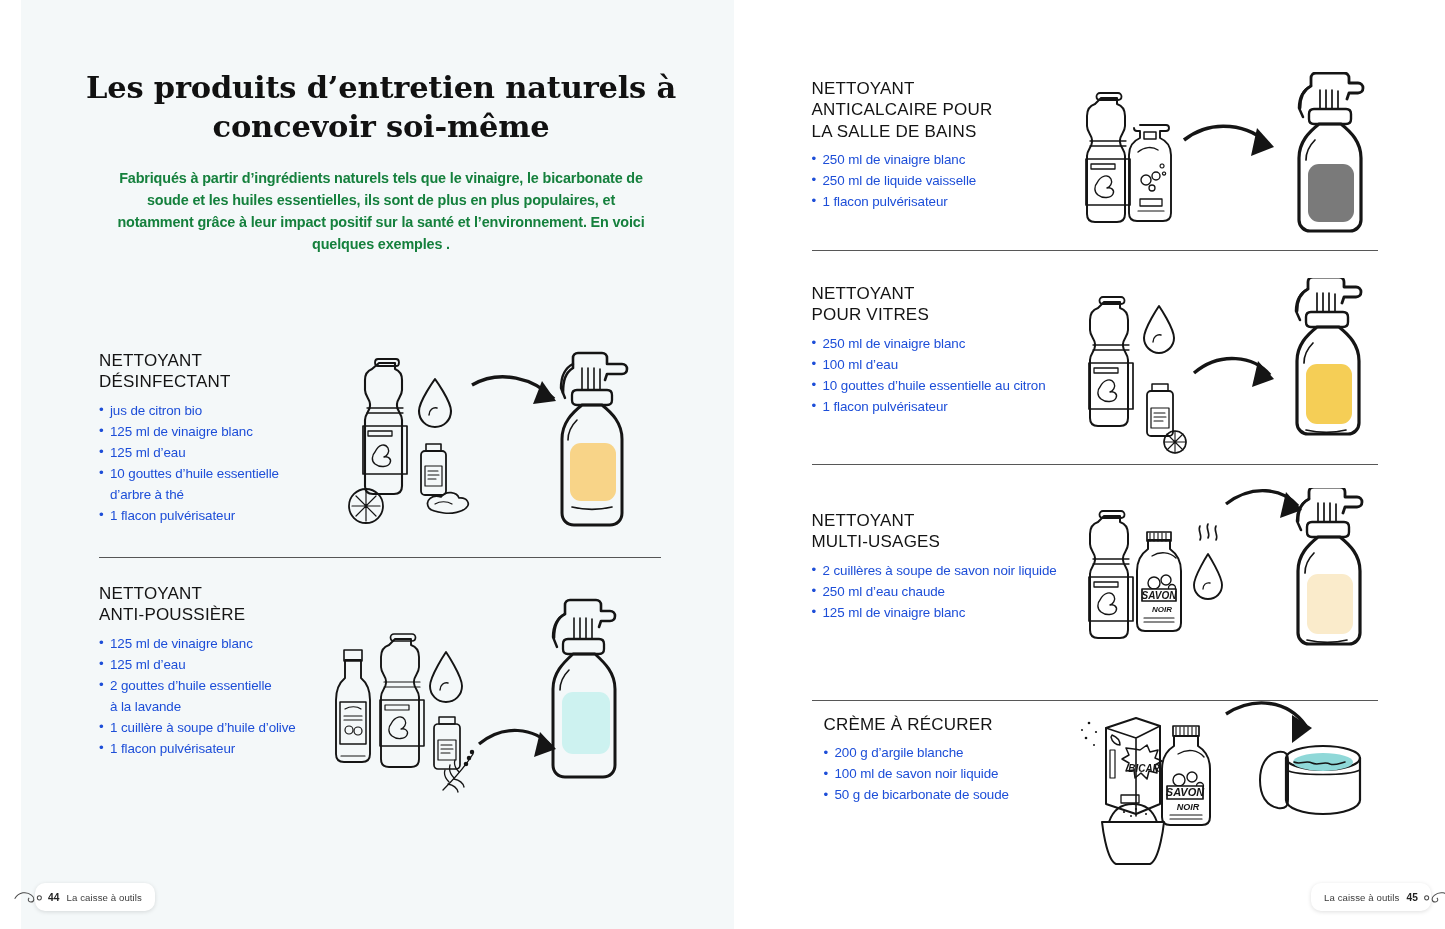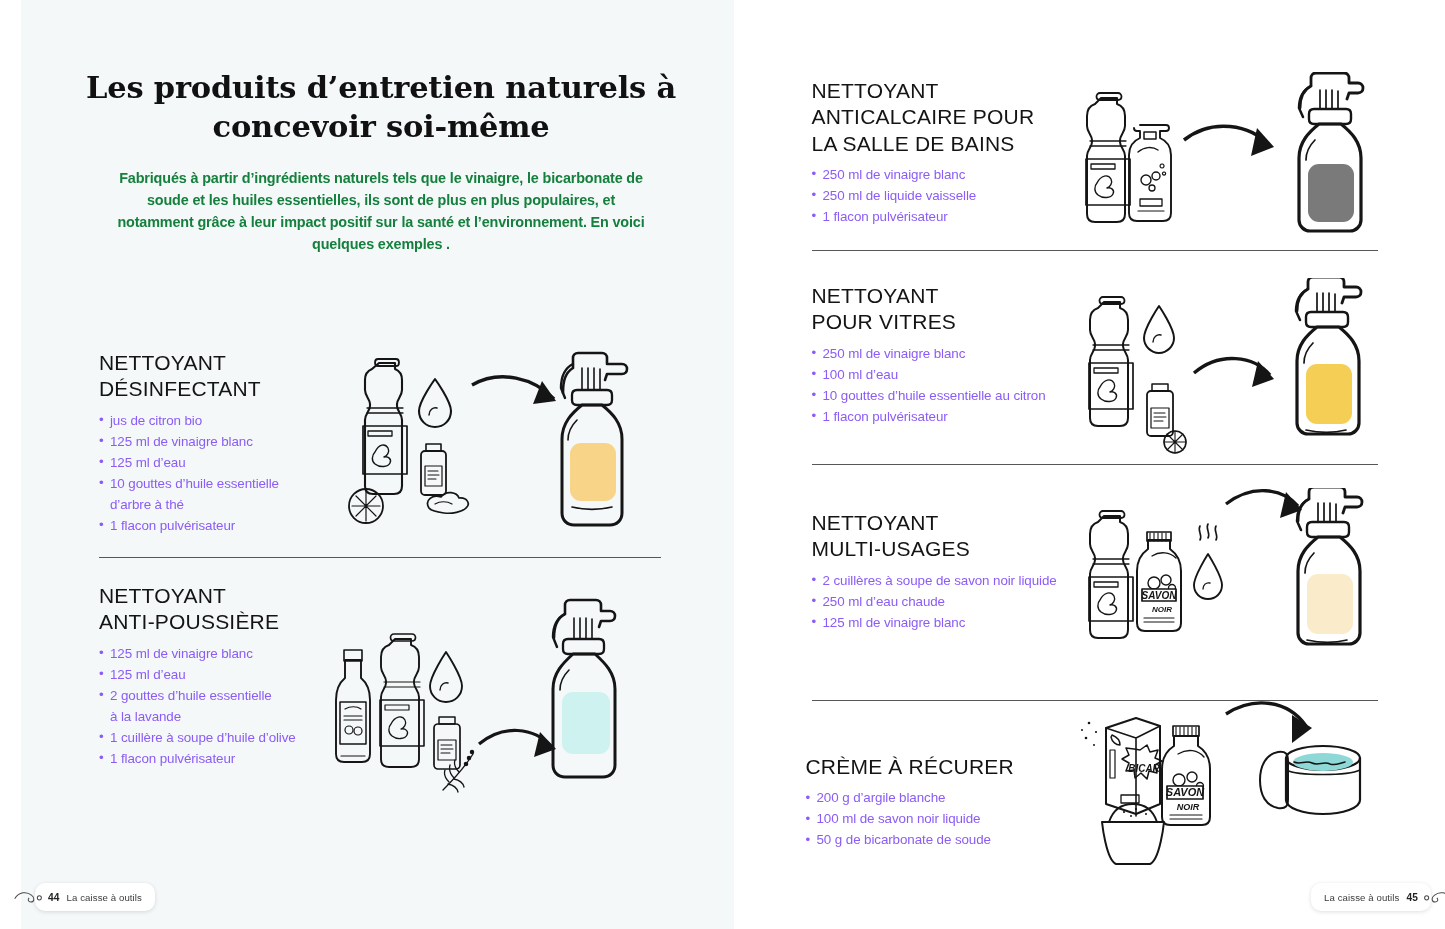--- a/index.html
+++ b/index.html
@@ -40,32 +40,32 @@
     font-size: 14.4px;
     line-height: 1.52;
     font-weight: 700;
     color: #15803d;
     letter-spacing: -0.15px;
   }
 
   
   .recipe { position: absolute; }
   .recipe-title {
-    font-size: 21px;
+    font-size: 17px;
     line-height: 1.25;
     font-weight: 400;
     letter-spacing: 0.2px;
     color: #141414;
     white-space: pre-line;
   }
   .recipe-list { list-style: none; margin-top: 7px; }
   .recipe-list li {
     font-size: 13.4px;
     line-height: 1.57;
-    color: #8b5cf6;
+    color: #1d4ed8;
     position: relative;
     padding-left: 11px;
     letter-spacing: -0.1px;
     white-space: pre-line;
   }
   .recipe-list li::before {
     content: "•";
     position: absolute; left: 0; top: -0.5px;
   }
   .art { position: absolute; font-style: italic; }
@@ -436,21 +436,21 @@
           <path d="M244 49 c-10 8 -20 18 -20 34 v62 c0 6 5 11 11 11 h40 c6 0 11 -5 11 -11 v-62 c0 -16 -10 -26 -20 -34z" stroke-width="3.2"></path>
           <rect x="233" y="86" width="46" height="60" rx="11" fill="#FAEBCB" stroke="none"></rect>
           <path d="M240 65 c-6 6 -9 13 -9 20" stroke-width="1.7"></path>
           <path d="M233 152 c13 3 28 3 40 0" stroke-width="1.7"></path>
         </g>
       </svg>
     </div>
 
     <div class="rule" style="left:78px; top:700px; width:566px;"></div>
 
-    <div class="recipe" style="left:72px; top:714px; width:300px;margin-top:40px;">
+    <div class="recipe" style="left:90px; top:714px; width:300px;">
       <div class="recipe-title">CRÈME À RÉCURER</div>
       <ul class="recipe-list">
         <li>200 g d’argile blanche</li>
         <li>100 ml de savon noir liquide</li>
         <li>50 g de bicarbonate de soude</li>
       </ul>
     </div>
 
     <div class="art" style="left:330px; top:700px;">
       <svg width="340" height="170" viewBox="0 0 340 170" fill="none" stroke="#151515" stroke-width="1.9" stroke-linecap="round" stroke-linejoin="round">

